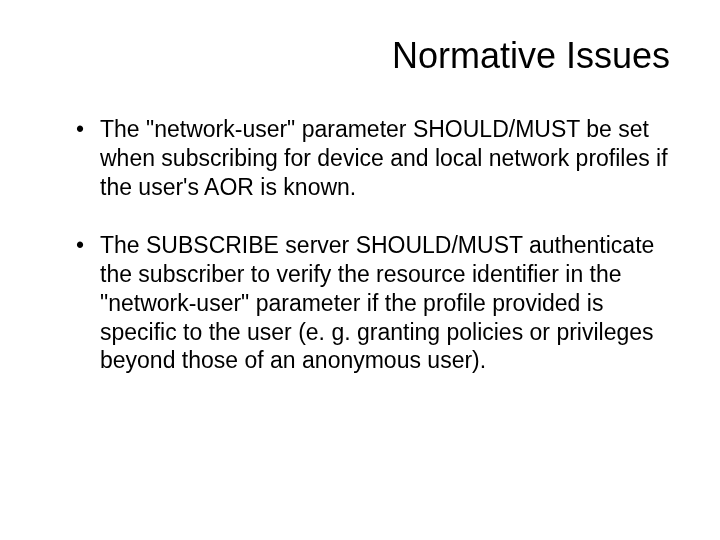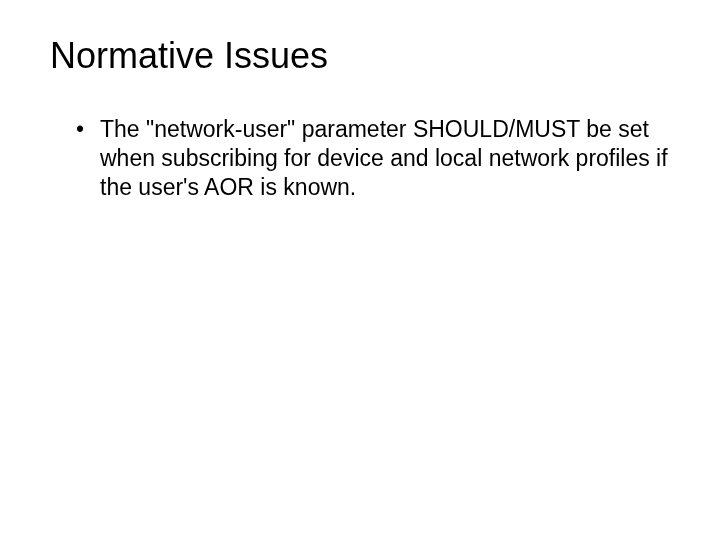--- a/index.html
+++ b/index.html
@@ -10,21 +10,21 @@
     body {
       width: 720px;
       height: 540px;
       background: #ffffff;
       font-family: Arial, Helvetica, sans-serif;
       color: #000000;
       padding: 30px 50px 40px 50px;
       overflow: hidden;
     }
     .slide-title {
-      text-align: left;
+      text-align: right;
       font-size: 36px;
       font-weight: normal;
       margin-bottom: 38px;
       margin-top: 5px;
     }
     .bullet-list {
       list-style: none;
       padding-left: 26px;
     }
     .bullet-item {
@@ -42,13 +42,14 @@
       font-size: 23px;
     }
   </style>
 </head>
 <body>
 
 <h1 class="slide-title">Normative Issues</h1>
 
 <ul class="bullet-list">
   <li class="bullet-item">The "network-user" parameter SHOULD/MUST be set when subscribing for device and local network profiles if the user's AOR is known.</li>
+  <li class="bullet-item">The SUBSCRIBE server SHOULD/MUST authenticate the subscriber to verify the resource identifier in the "network-user" parameter if the profile provided is specific to the user (e. g. granting policies or privileges beyond those of an anonymous user).</li>
 </ul>
 
 </body></html>

